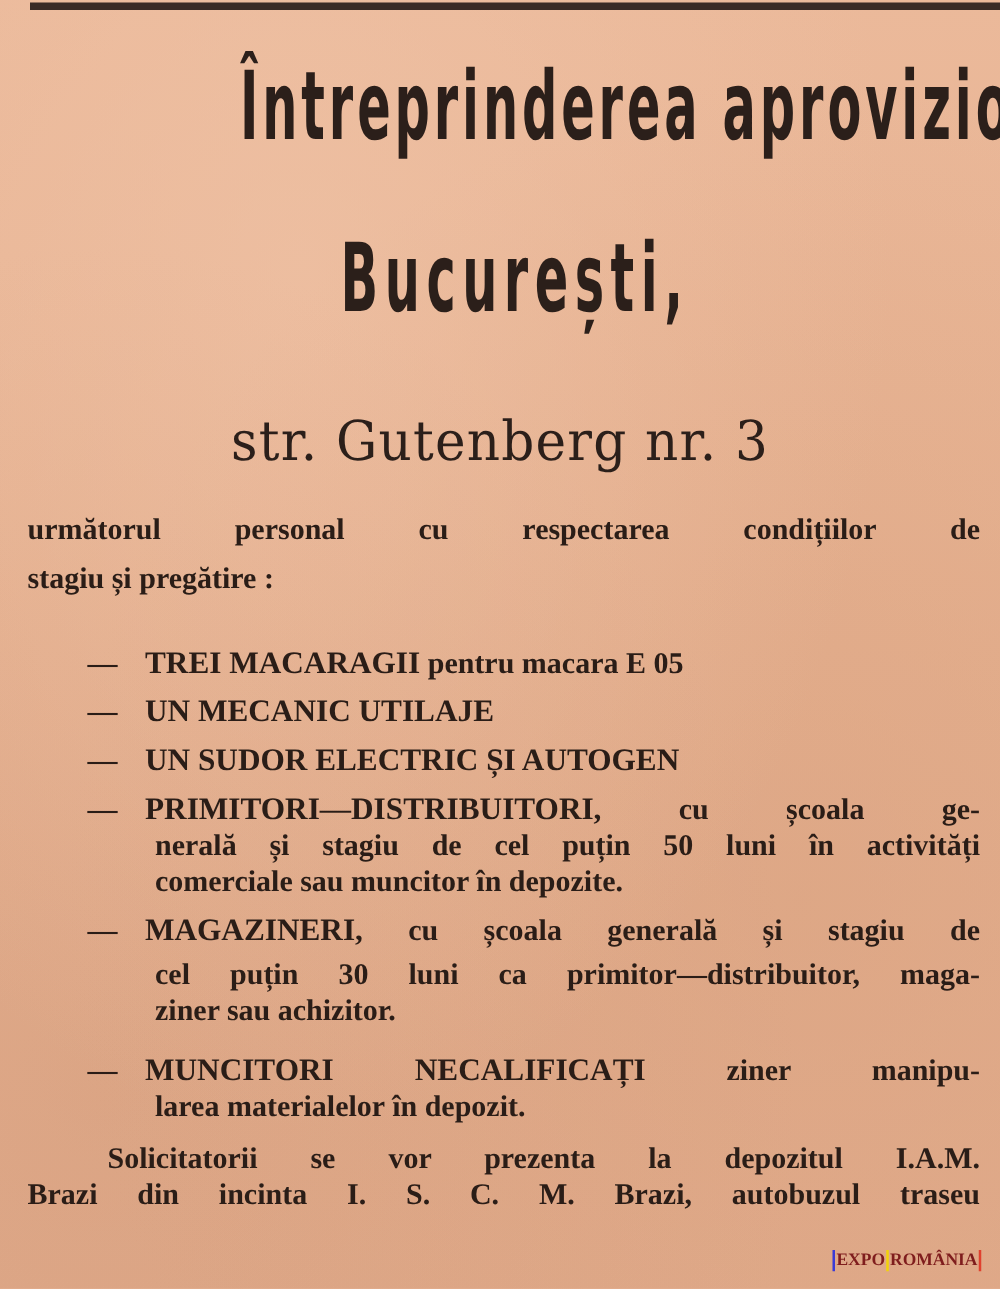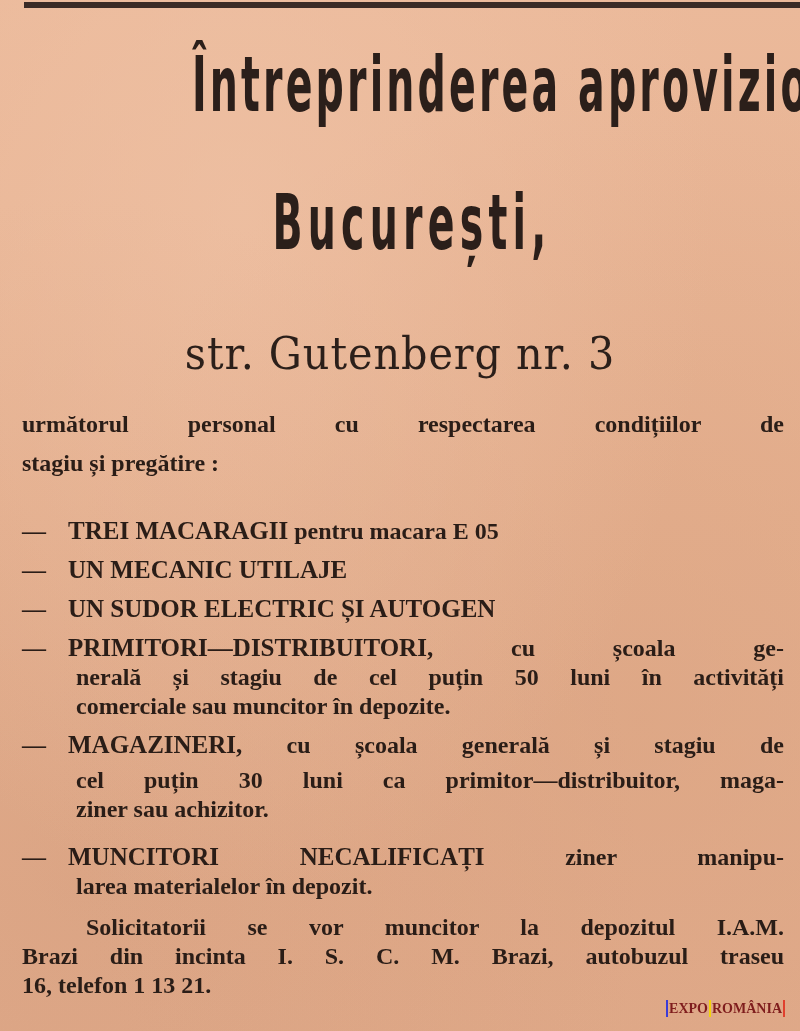--- a/index.html
+++ b/index.html
@@ -101,20 +101,21 @@
       color: #2a1d17;
     }
     .dash {
       display: inline-block;
       width: 46px;
     }
     .item .line {
       display: block;
       text-align: justify;
       text-align-last: justify;
+      margin-left: 48px;
     }
     .item .line.cont { padding-left: 54px; }
     .item .line.last { text-align-last: left; }
     .item .caps-lg { font-size: 25px; }
     .footer-para {
       position: absolute;
       left: 22px;
       top: 913px;
       width: 762px;
       font-family: "Liberation Serif", serif;
@@ -204,23 +205,22 @@
 
 <div class="item" style="top:842px;">
   <span class="line">
     <span class="dash">—</span><span class="caps-lg">MUNCITORI NECALIFICAȚI</span>
     <span>ziner manipu-</span>
   </span>
   <span class="line cont last">larea materialelor în depozit.</span>
 </div>
 
 <div class="footer-para">
-  <span class="line first">Solicitatorii se vor muncitor la depozitul I.A.M.</span>
+  <span class="line first">Solicitatorii se vor prezenta la depozitul I.A.M.</span>
   <span class="line">Brazi din incinta  I. S. C. M.  Brazi, autobuzul traseu</span>
-  <span class="line last">16,  telefon   1 13 21.</span>
 </div>
 
 <div class="watermark">
   <span class="wm-bar" style="background:#3b3bd6;"></span>
   <span>EXPO</span>
   <span class="wm-bar" style="background:#f2d20a;"></span>
   <span>ROMÂNIA</span>
   <span class="wm-bar" style="background:#e0402e;"></span>
 </div>
 

